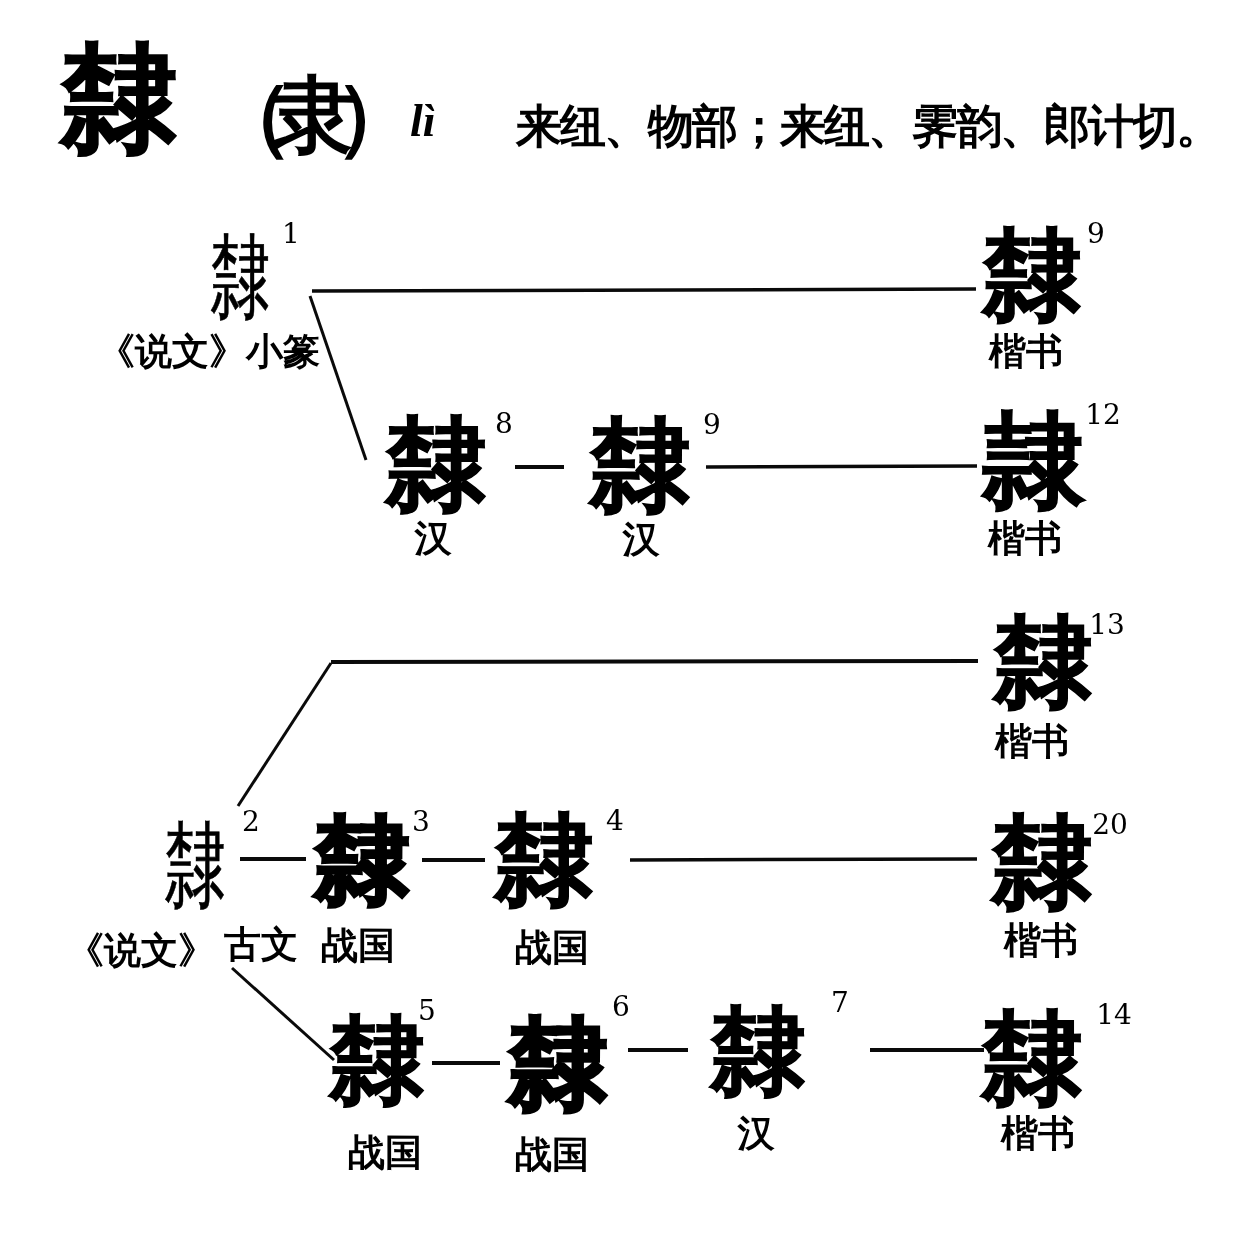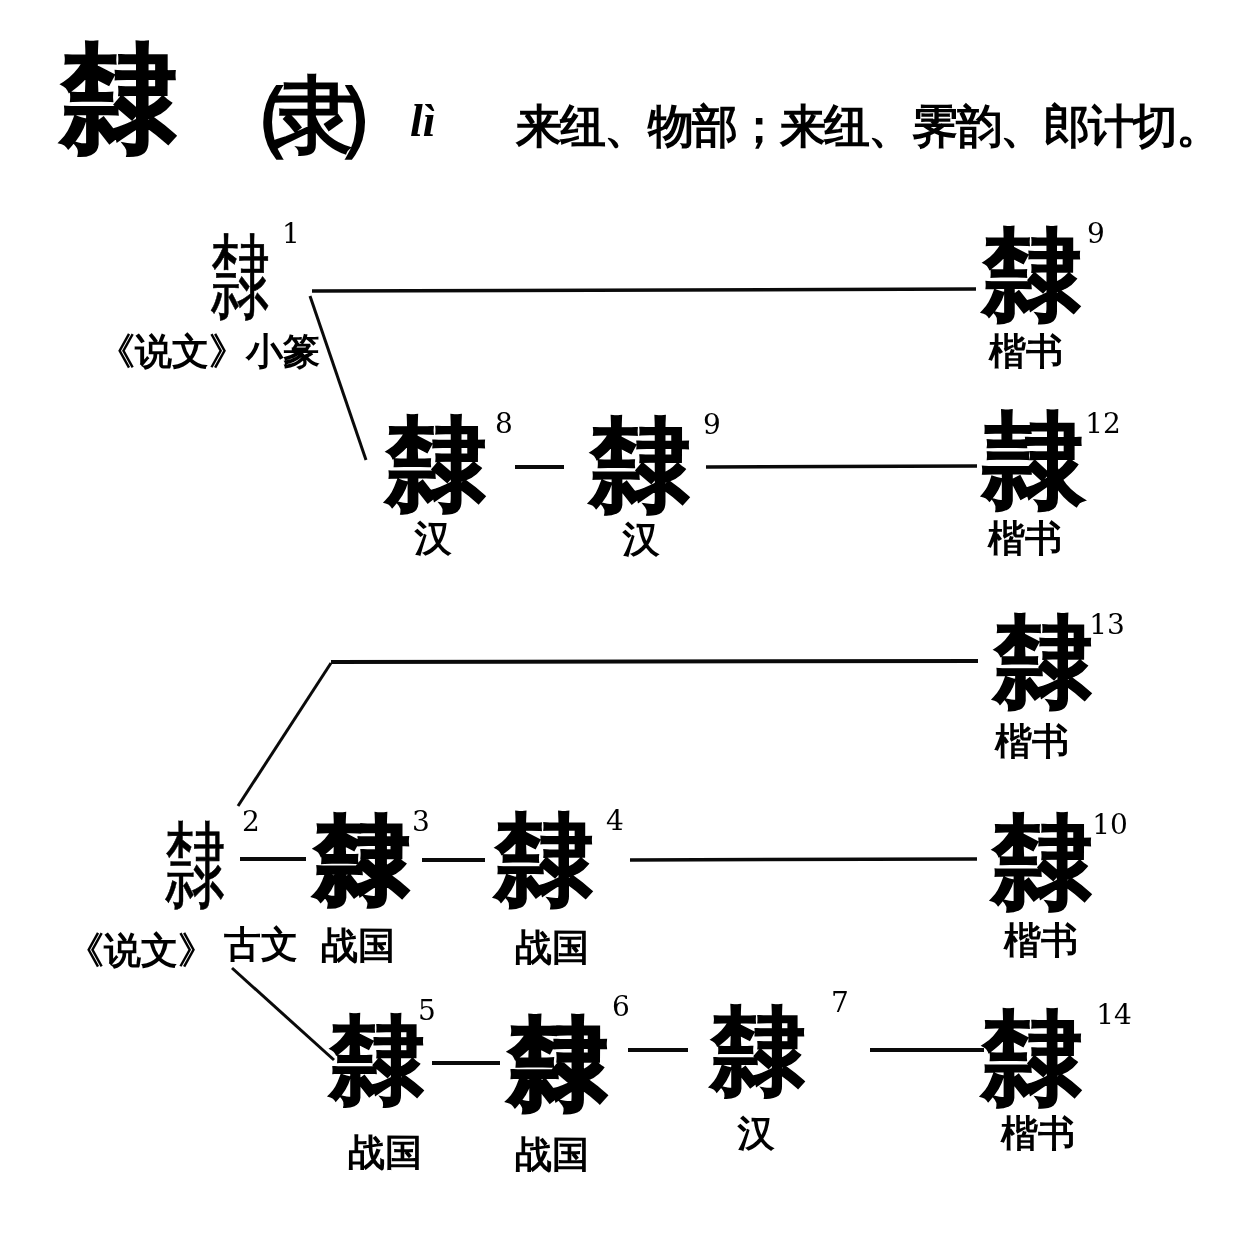--- a/index.html
+++ b/index.html
@@ -74,21 +74,21 @@
     </div>
 
     <div>
       <span class="g" style="left:640px;top:467px;font-size:102px">隸</span>
       <span class="sup" style="left:712px;top:425px">9</span>
       <span class="lab" style="left:641px;top:539px">汉</span>
     </div>
 
     <div>
       <span class="g" style="left:1034px;top:462px;font-size:104px">隷</span>
-      <span class="sup" style="left:1103px;top:424px">12</span>
+      <span class="sup" style="left:1103px;top:415px">12</span>
       <span class="lab" style="left:1025px;top:538px">楷书</span>
     </div>
 
     <div>
       <span class="g" style="left:1043px;top:664px;font-size:100px">隸</span>
       <span class="sup" style="left:1107px;top:625px">13</span>
       <span class="lab" style="left:1032px;top:741px">楷书</span>
     </div>
 
     <div>
@@ -105,21 +105,21 @@
     </div>
 
     <div>
       <span class="g" style="left:544px;top:862px;font-size:100px">隸</span>
       <span class="sup" style="left:615px;top:821px">4</span>
       <span class="lab" style="left:552px;top:947px">战国</span>
     </div>
 
     <div>
       <span class="g" style="left:1042px;top:864px;font-size:102px">隸</span>
-      <span class="sup" style="left:1110px;top:825px">10</span>
+      <span class="sup" style="left:1110px;top:825px">20</span>
       <span class="lab" style="left:1041px;top:940px">楷书</span>
     </div>
 
     <div>
       <span class="g" style="left:377px;top:1062px;font-size:96px">隸</span>
       <span class="sup" style="left:427px;top:1011px">5</span>
       <span class="lab" style="left:385px;top:1152px">战国</span>
     </div>
 
     <div>

